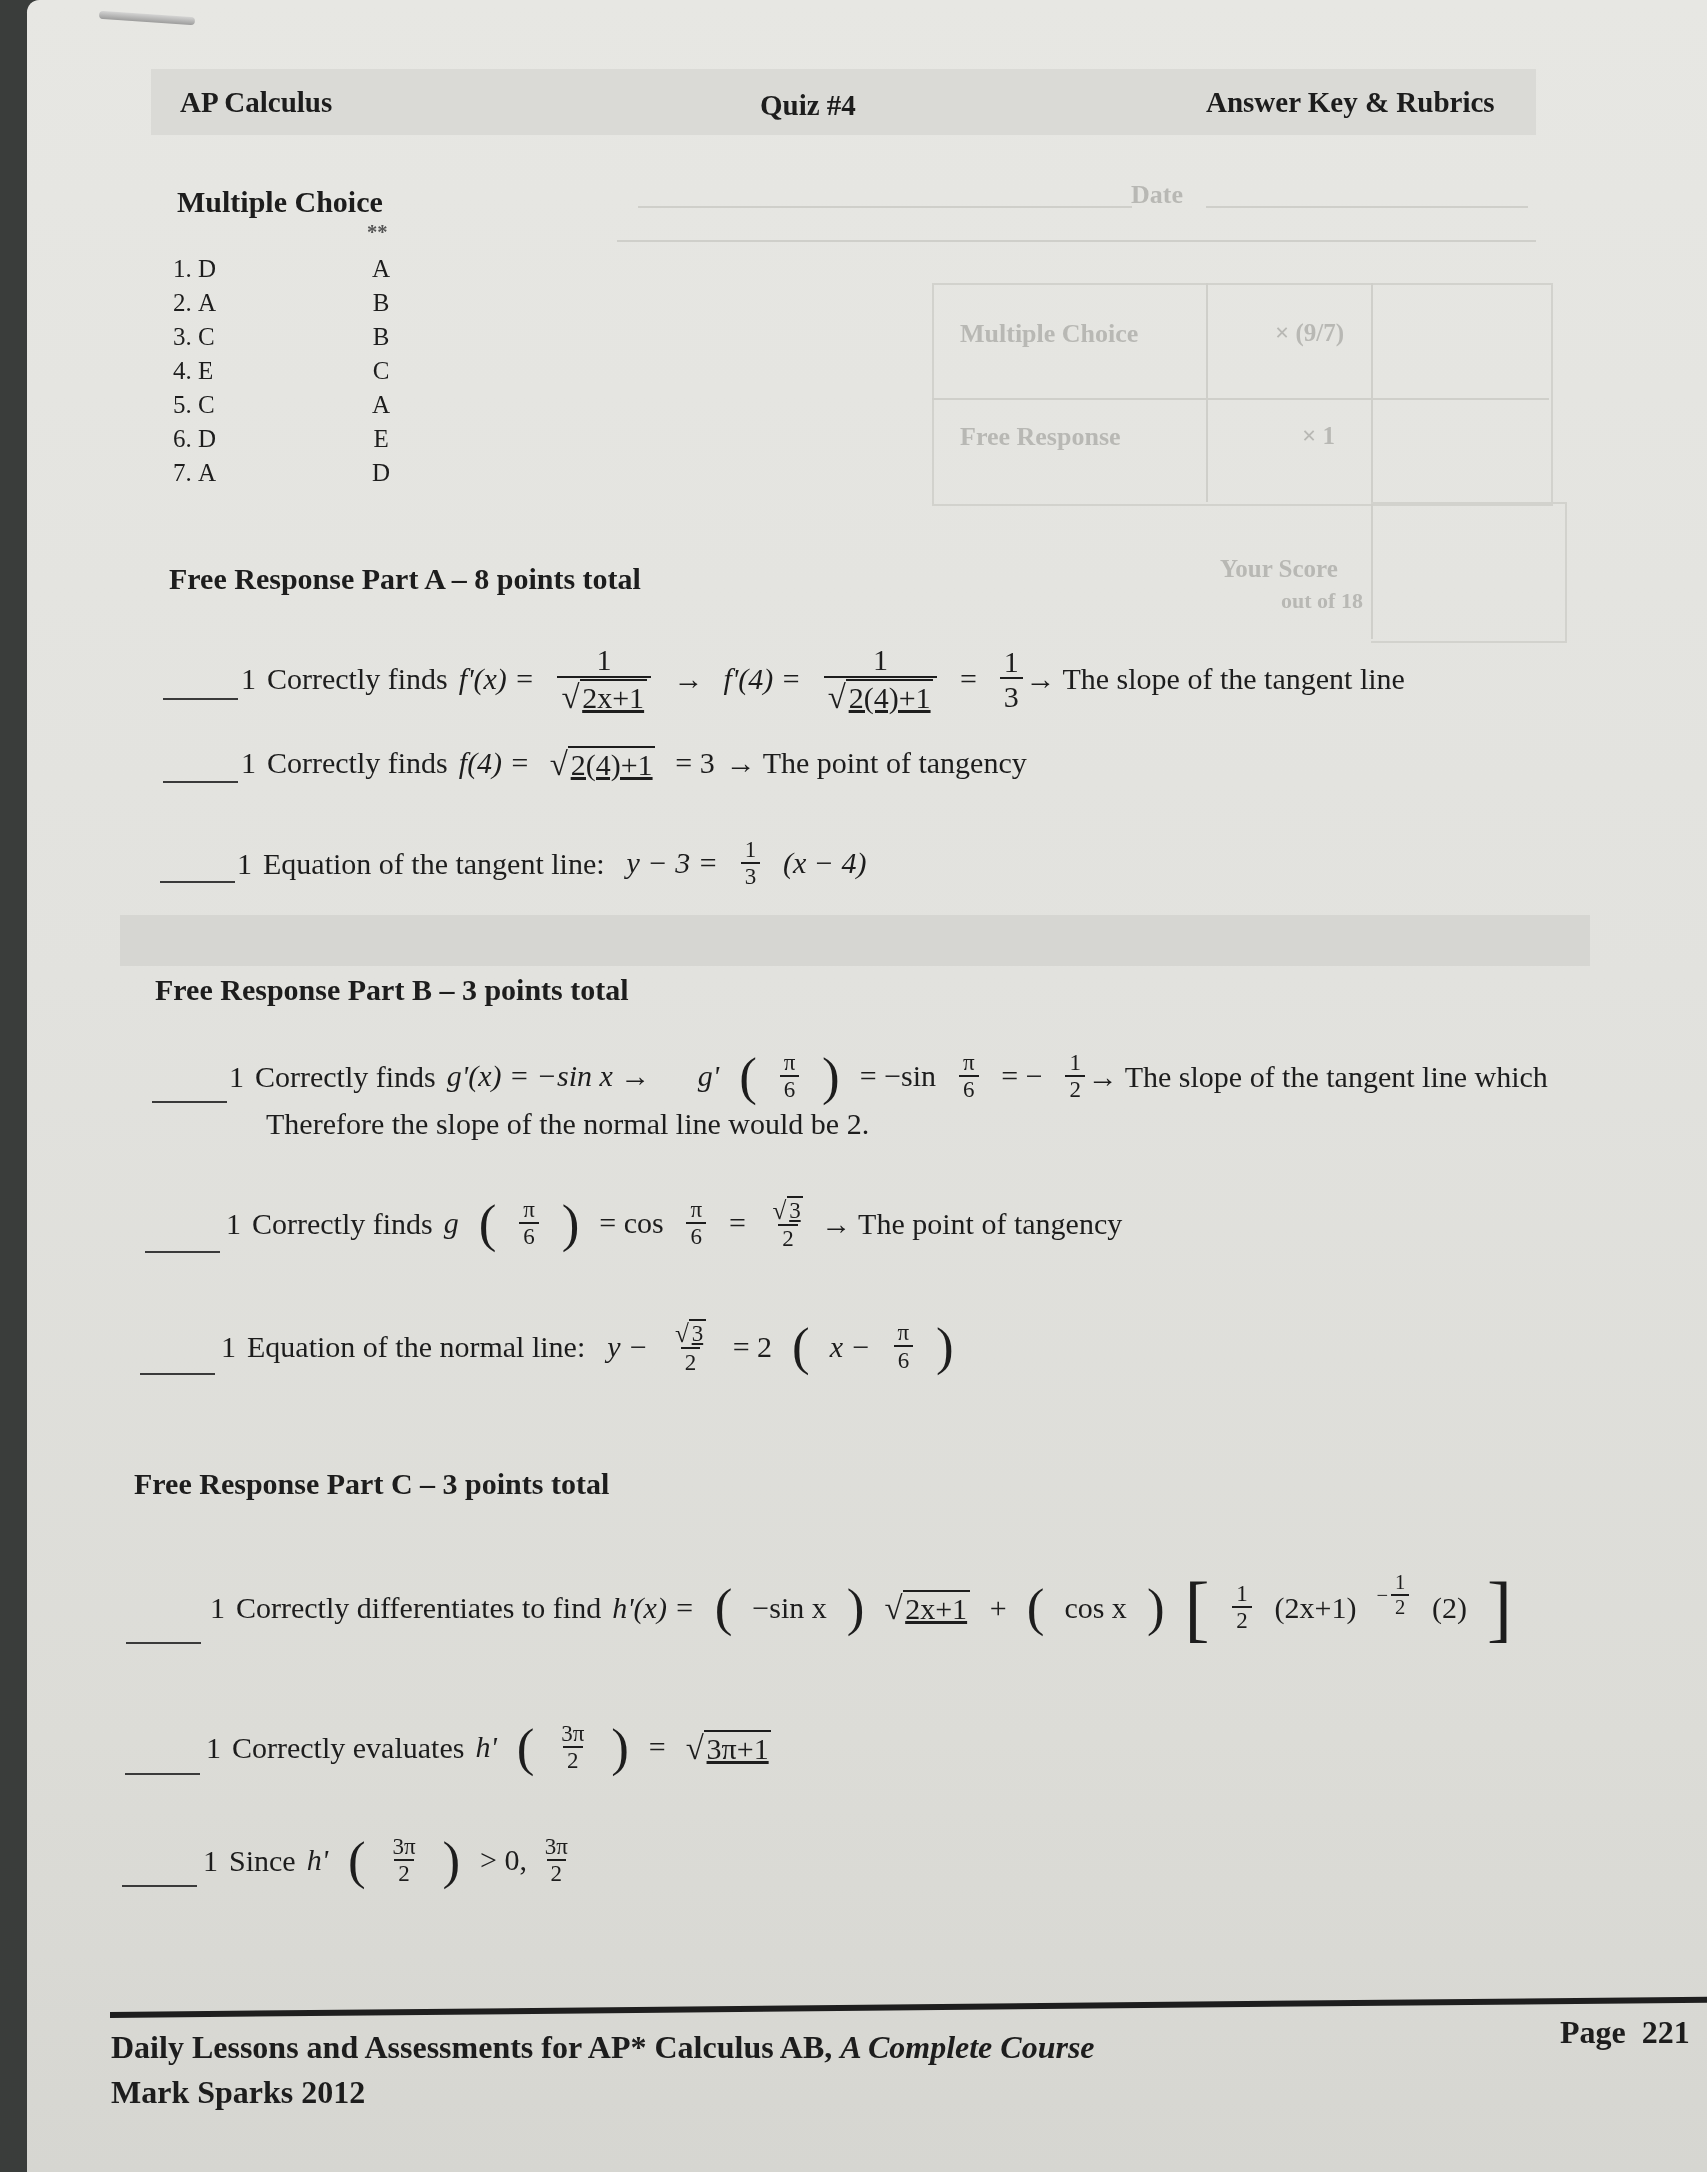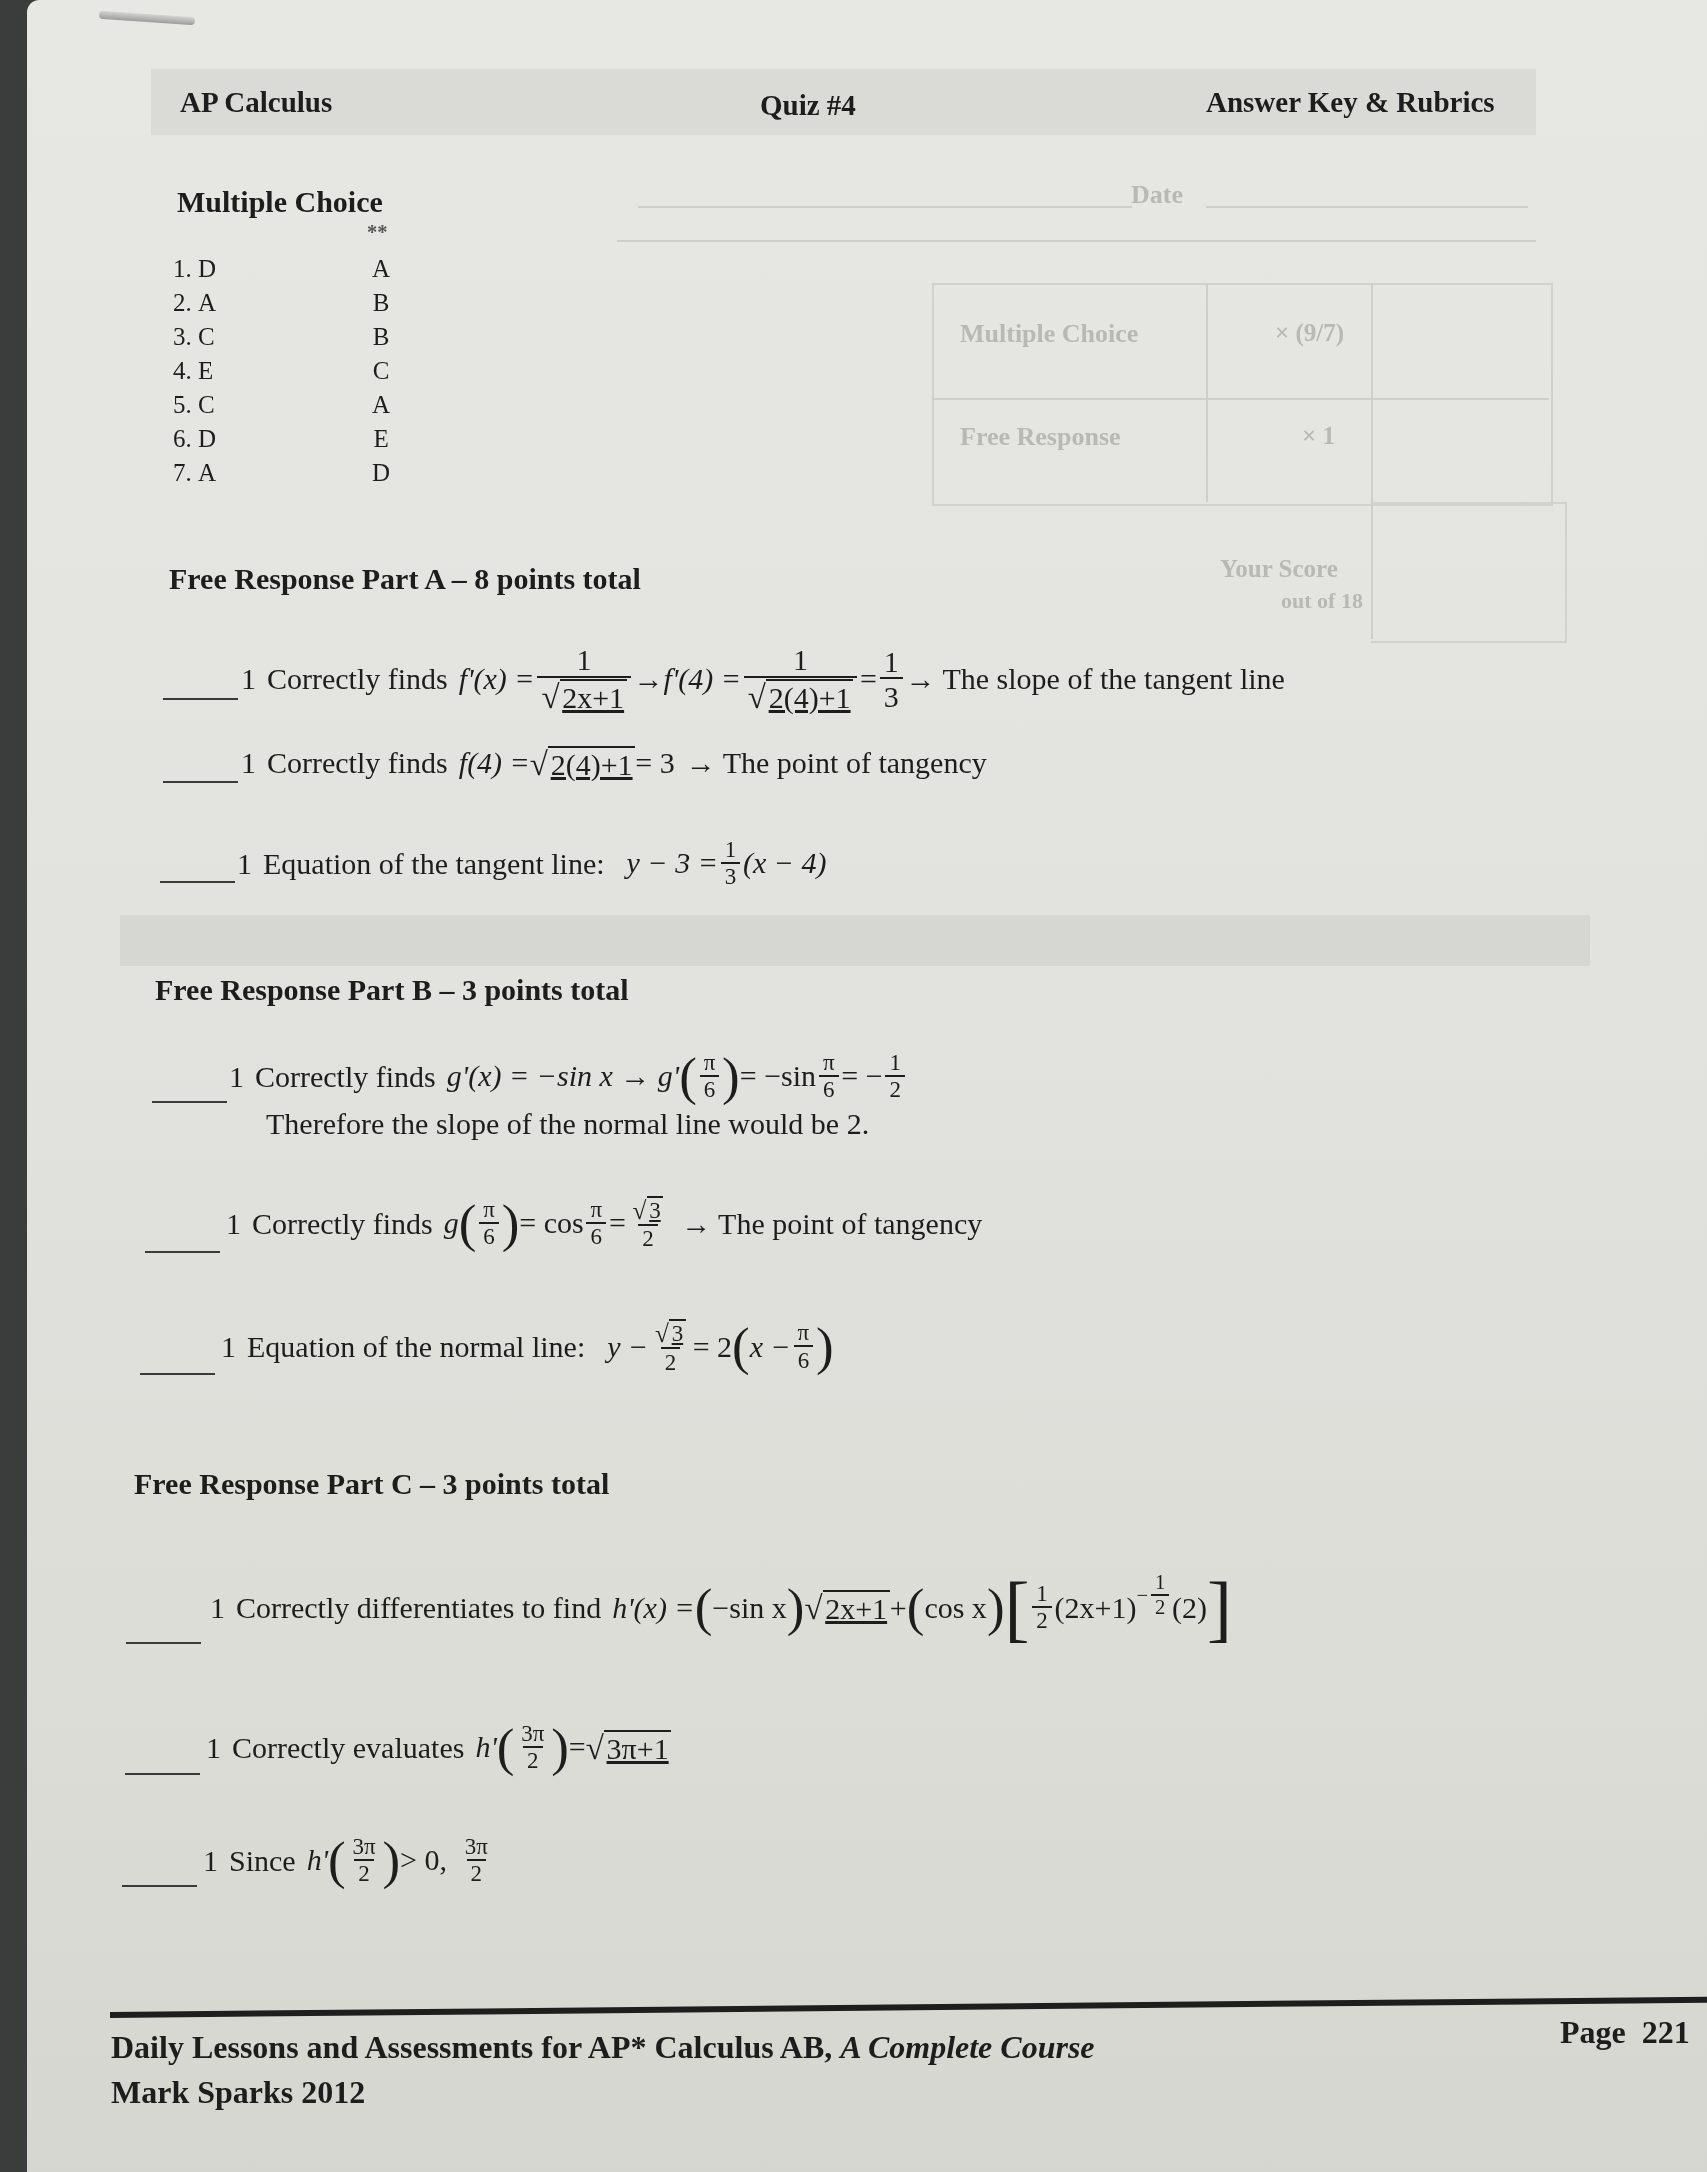--- a/index.html
+++ b/index.html
@@ -26,21 +26,21 @@
     }
     .hdr { font-weight: bold; font-size: 29px; top: 86px; }
     .ghost { color: #b8b8b4; font-weight: bold; }
     .ghost-line { position: absolute; height: 2.1px; background: #cfcfca; }
     .ghost-box { position: absolute; border: 2.1px solid #d2d2cd; }
     .section-title { font-weight: bold; font-size: 30px; }
     .mc-row { font-weight: normal; font-size: 25px; line-height: 34px; }
     .blank { position: absolute; width: 75px; height: 2.1px; background: #3a3a3a; }
     .rubric { font-size: 30px; white-space: nowrap; display: flex; align-items: center; }
     .rubric .sp { display: inline-block; width: 11px; }
-    .math { font-family: "Liberation Serif", serif; font-size: 30px; display: inline-flex; align-items: center; }
+    .math { font-family: "Liberation Serif", serif; font-size: 30px; display: inline-flex; align-items: center; gap: 20px; }
     .math i { font-style: italic; }
     .frac { display: inline-flex; flex-direction: column; align-items: center; vertical-align: middle; margin: 0 2.7px; }
     .frac .num { padding: 0 4.1px; line-height: 1.05; }
     .frac .den { border-top: 2.1px solid #1d1d1d; padding: 1.4px 4.1px 0; line-height: 1.05; }
     .frac.small { font-size: 23px; }
     .sqrt { display: inline-flex; align-items: flex-end; }
     .sqrt .rad { font-size: 1.1em; line-height: 1; }
     .sqrt .body { border-top: 2.1px solid #1d1d1d; padding: 0 2.7px; line-height: 1.1; text-decoration: underline; }
     .paren-lg { font-size: 53px; line-height: 0.9; font-weight: 300; }
     .bracket-lg { font-size: 75px; line-height: 0.9; font-weight: 300; }
@@ -190,20 +190,21 @@
     <span class="frac small">
         <span class="num">π</span>
         <span class="den">6</span>
       </span>
     <span>= −</span>
     <span class="frac small">
         <span class="num">1</span>
         <span class="den">2</span>
       </span>
   </span>
+  <span>→ The slope of the tangent line which</span>
 </div>
 <div class="abs rubric" style="left:266px; top:1107px;">Therefore the slope of the normal line would be 2.</div>
 
 <div class="blank" style="left:145px; top:1251px;"></div>
 <div class="abs rubric" style="left:226px; top:1186px; height:75px;">
   <span>1</span>
     <span class="sp"></span>
   <span>Correctly finds</span>
     <span class="sp"></span>
   <span class="math">

